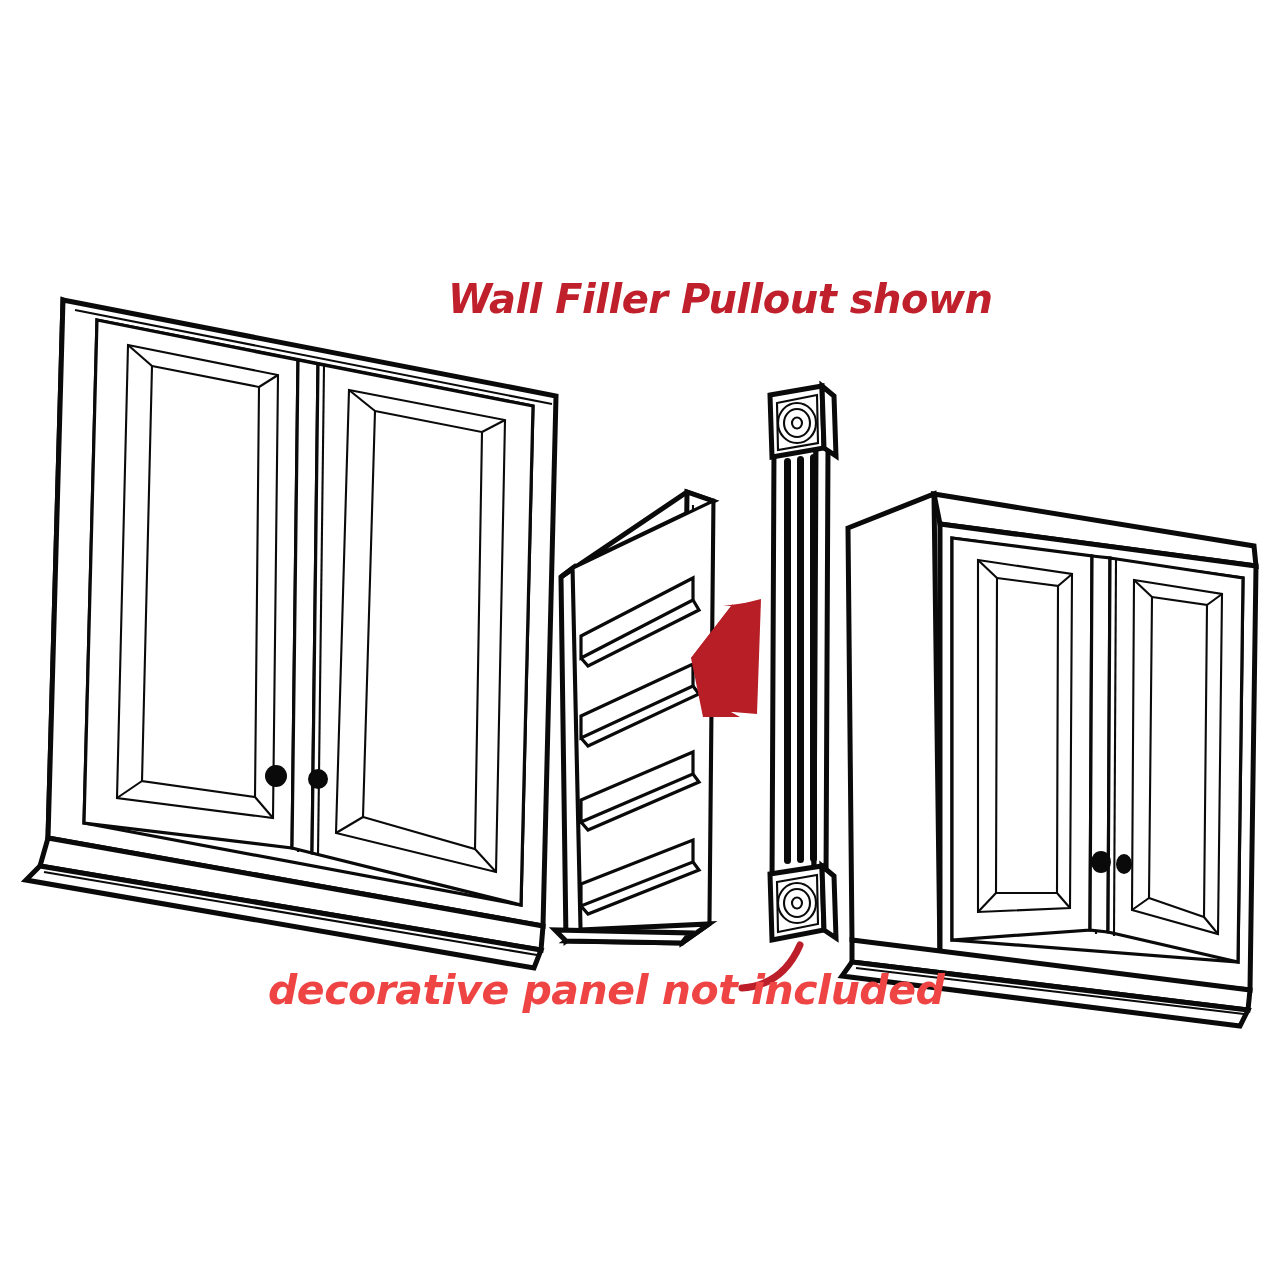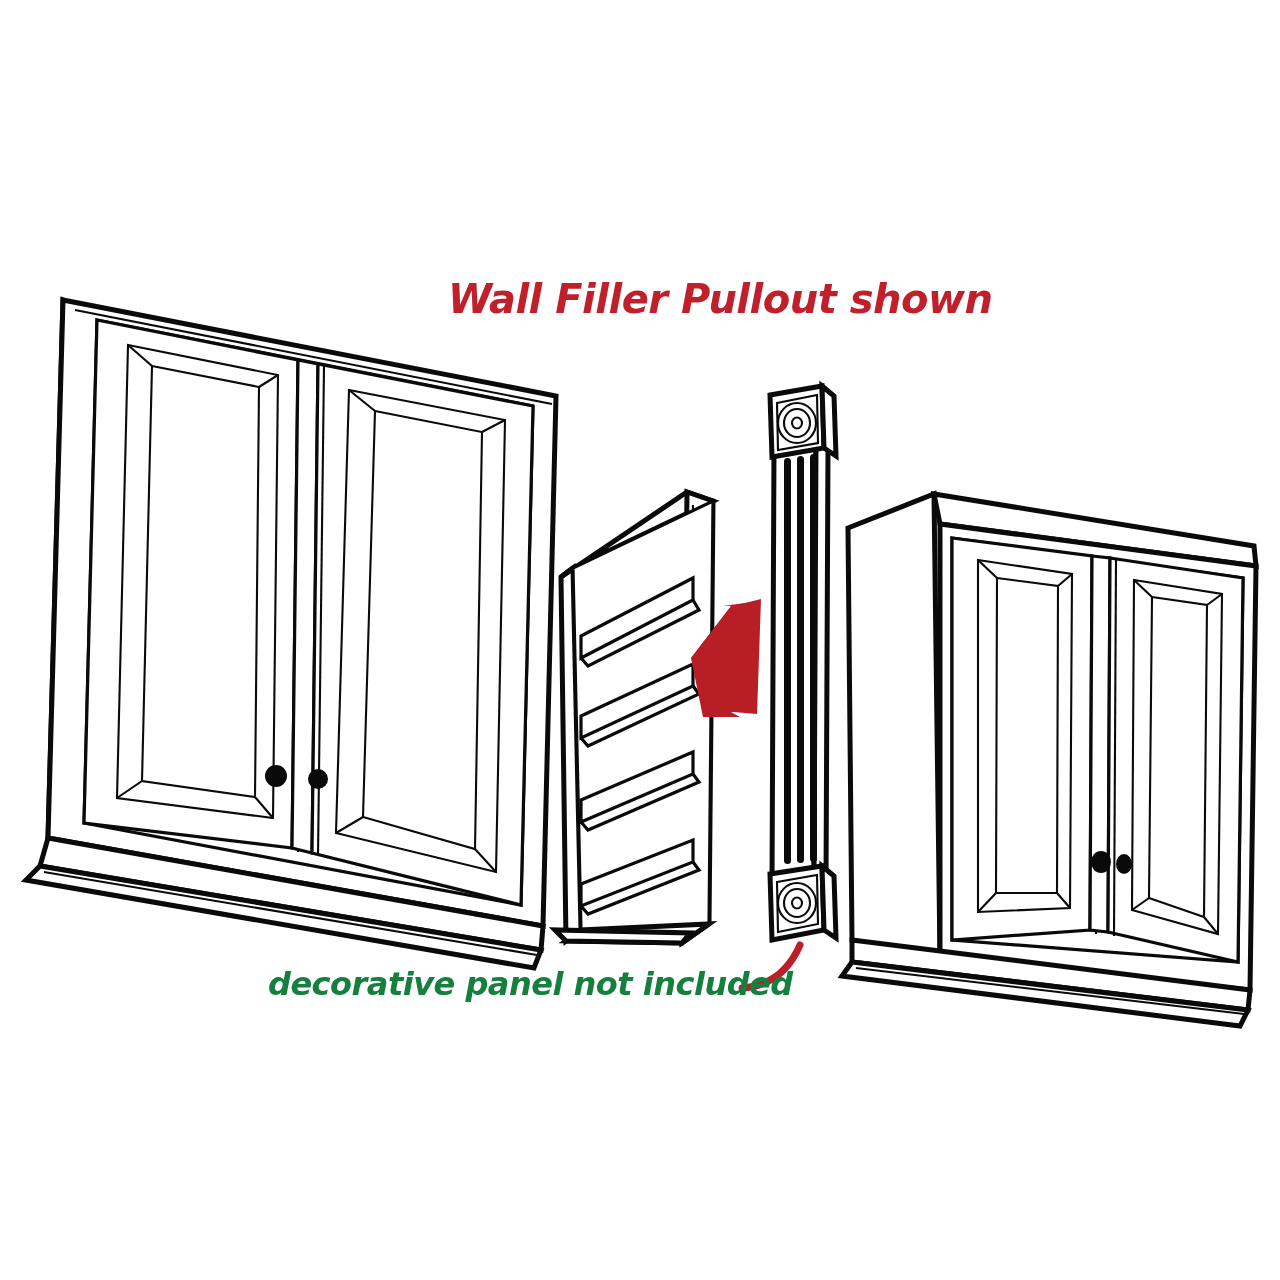--- a/index.html
+++ b/index.html
@@ -39,22 +39,22 @@
   #title-block {
     left: 448px;
     top: 276px;
     font-size: 40px;
     color: #C0202B;
   }
   #title-block div { display: block; }
   #panel-note {
     left: 268px;
     top: 966px;
-    font-size: 32px;
-    color: #15803d;
+    font-size: 41px;
+    color: #ef4444;
   }
 </style>
 </head>
 <body>
 
 <div id="stage">
 
   <svg id="artwork" viewBox="0 0 1280 1280">
     <defs>
       <style>

